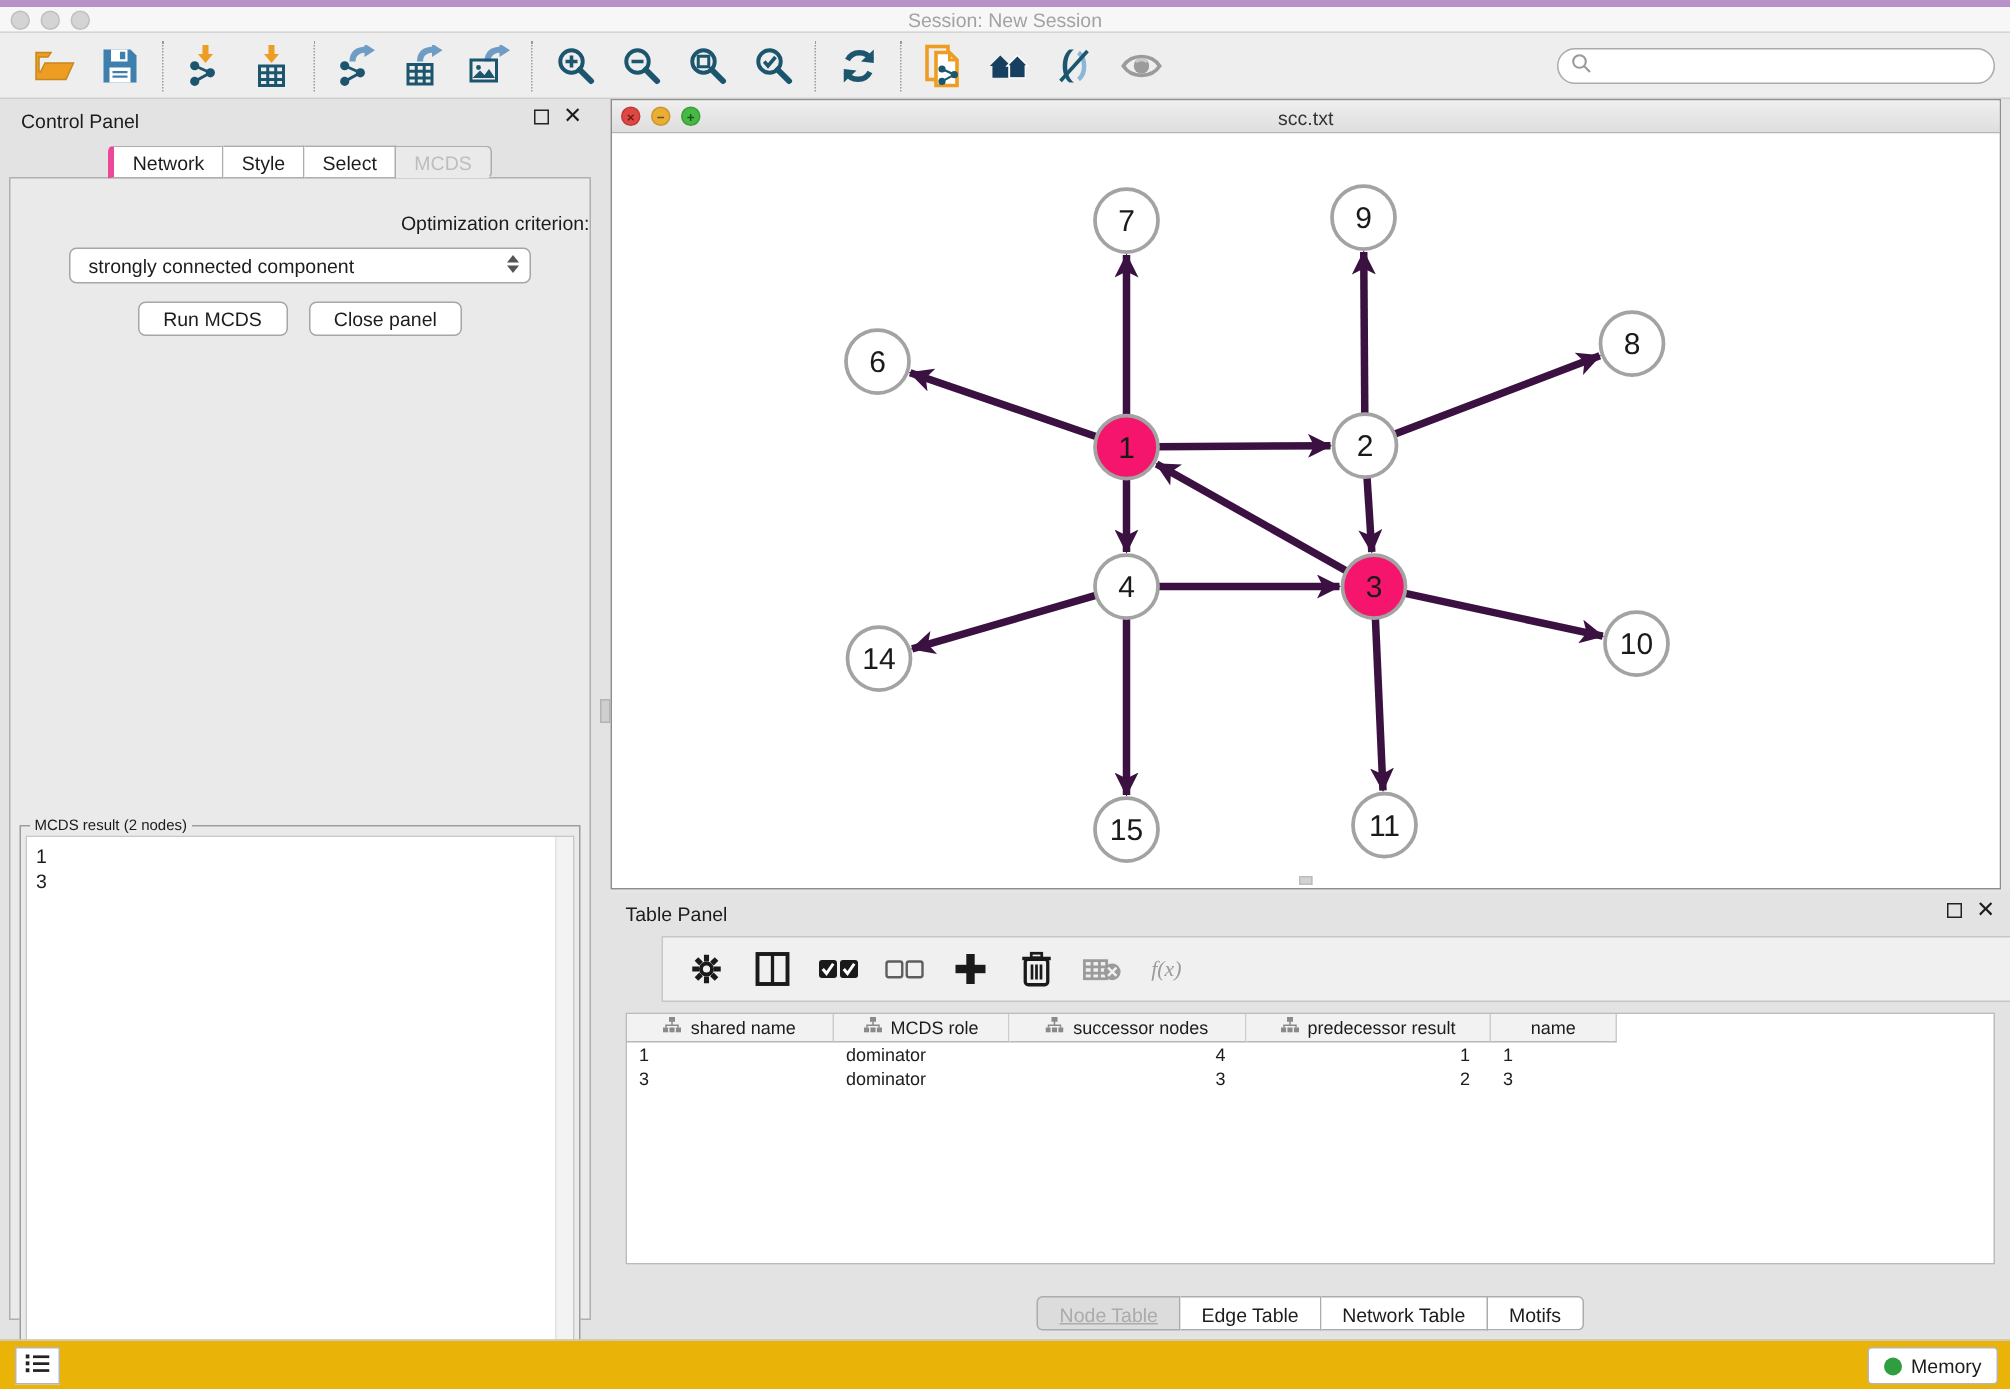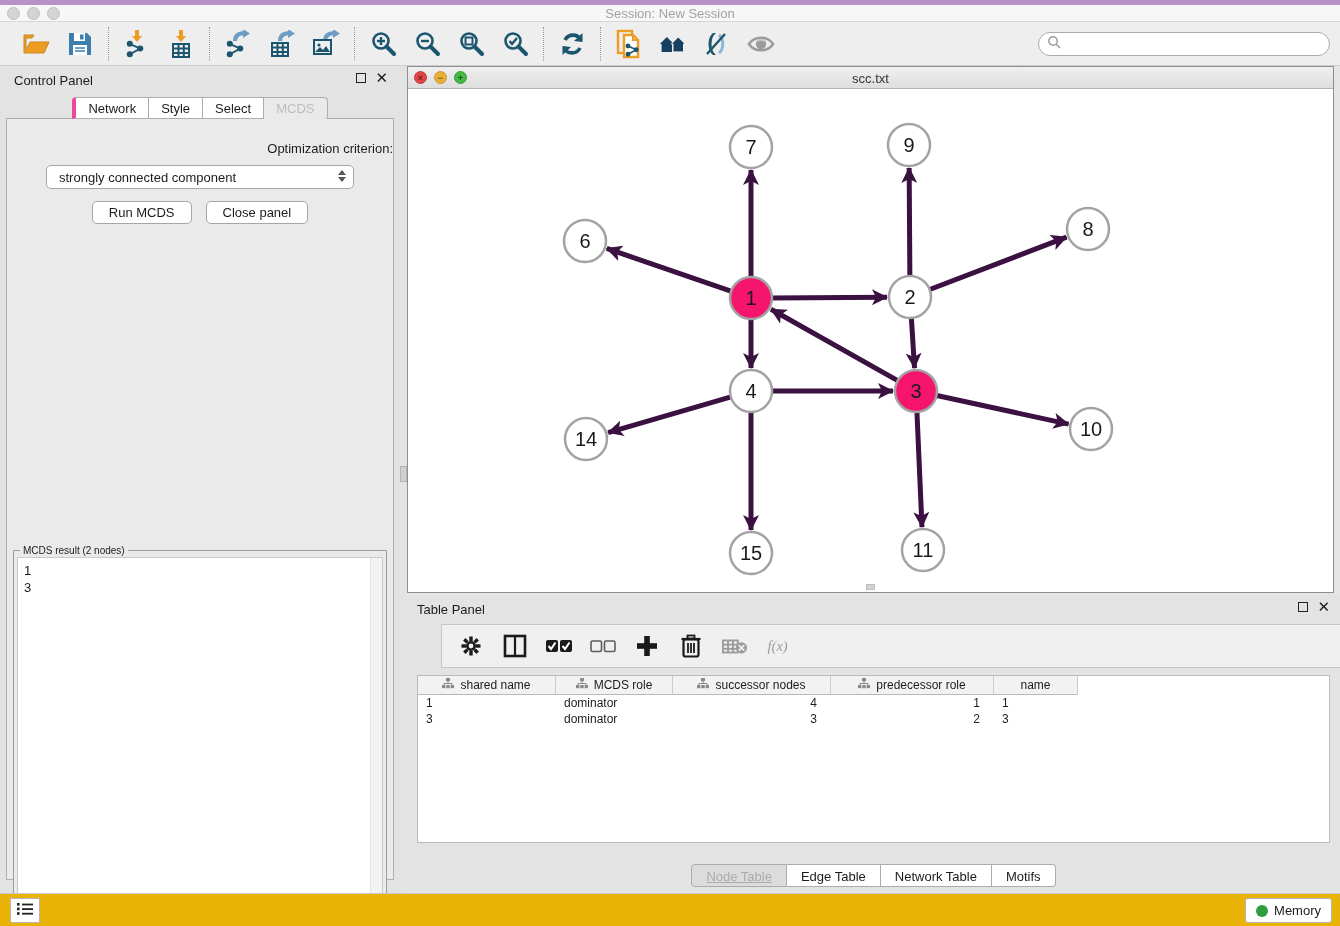--- a/index.html
+++ b/index.html
@@ -529,21 +529,21 @@
           <span>successor nodes</span>
         </div>
         <div class="th-cell" style="width: 163px;">
           <span><svg width="12" height="11" viewBox="0 0 12 11">
               <rect x="4" y="0" width="4" height="3.2" fill="#8a8a8a"></rect>
               <rect x="0" y="7" width="3.4" height="3.2" fill="#8a8a8a"></rect>
               <rect x="4.3" y="7" width="3.4" height="3.2" fill="#8a8a8a"></rect>
               <rect x="8.6" y="7" width="3.4" height="3.2" fill="#8a8a8a"></rect>
               <path d="M6 3 L6 5.5 M2 7 L2 5.5 L10 5.5 L10 7" stroke="#8a8a8a" stroke-width="1" fill="none"></path>
             </svg></span>
-          <span>predecessor role</span>
+          <span>predecessor result</span>
         </div>
         <div class="th-cell" style="width: 84px;">
           <span>name</span>
         </div>
       </div>
     <div id="tp-body">
         <div class="tr-row">
           <div class="td-cell" style="width: 138px;">1</div>
           <div class="td-cell" style="width: 117px;">dominator</div>
           <div class="td-cell right" style="width: 158px;">4</div>

